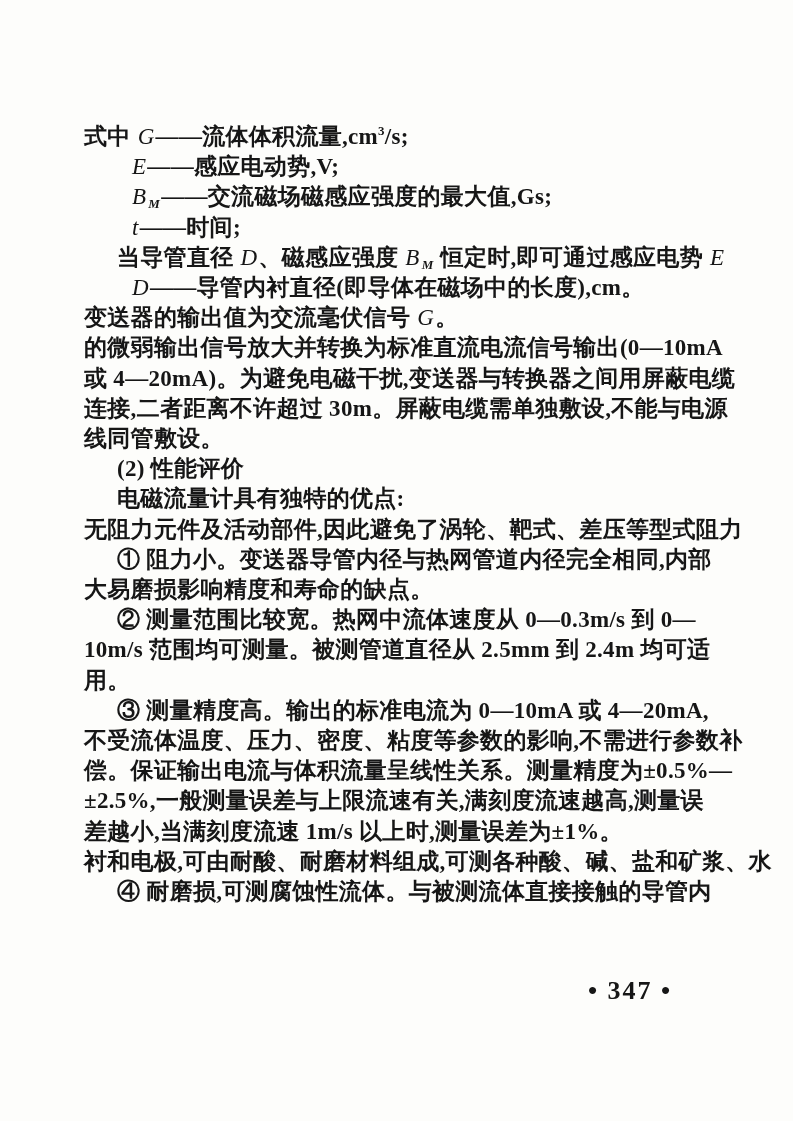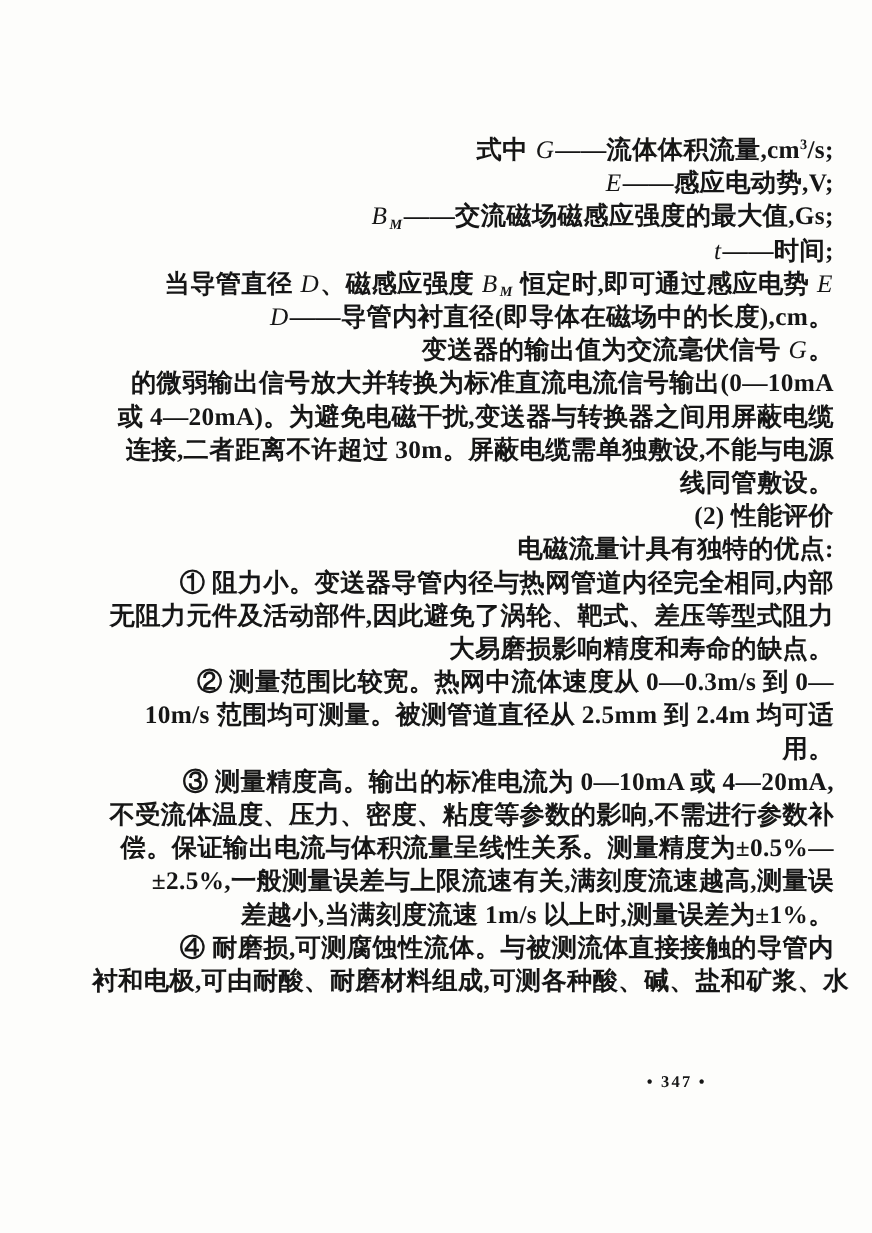--- a/index.html
+++ b/index.html
@@ -18,21 +18,20 @@
     height: 1121px;
     background: #fdfdfb;
     font-family: "Liberation Serif", "DejaVu Serif", serif;
     color: #161616;
   }
   .text-block {
     position: absolute;
     left: 84px;
     top: 122px;
     width: 674px;
-    text-align: right;
   }
   .line {
     font-size: 23px;
     line-height: 30.2px;
     white-space: nowrap;
     font-weight: 600;
     letter-spacing: 0.3px;
   }
   .indent-para { padding-left: 33px; }
   .indent-def  { padding-left: 47px; }
@@ -45,21 +44,21 @@
     font-size: 13px;
     font-weight: 600;
     line-height: 0;
   }
   sup.run { vertical-align: 9px; }
   sub.run { vertical-align: -4px; }
   .footer {
     position: absolute;
     left: 588px;
     top: 976px;
-    font-size: 15px;
+    font-size: 26px;
     font-weight: 600;
     letter-spacing: 2px;
     color: #161616;
   }
 </style>
 </head>
 <body>
 
 <div class="page">
   <div class="text-block">
@@ -69,28 +68,28 @@
       <div class="line indent-def"><span class="var">t</span><span>——时间;</span></div>
       <div class="line indent-para"><span>当导管直径 </span><span class="var">D</span><span>、磁感应强度 </span><span class="var">B</span><sub class="run var">M</sub><span> 恒定时,即可通过感应电势 </span><span class="var">E</span></div>
       <div class="line indent-def"><span class="var">D</span><span>——导管内衬直径(即导体在磁场中的长度),cm。</span></div>
       <div class="line"><span>变送器的输出值为交流毫伏信号 </span><span class="var">G</span><span>。</span></div>
       <div class="line"><span>的微弱输出信号放大并转换为标准直流电流信号输出(0—10mA</span></div>
       <div class="line"><span>或 4—20mA)。为避免电磁干扰,变送器与转换器之间用屏蔽电缆</span></div>
       <div class="line"><span>连接,二者距离不许超过 30m。屏蔽电缆需单独敷设,不能与电源</span></div>
       <div class="line"><span>线同管敷设。</span></div>
       <div class="line indent-para"><span>(2) 性能评价</span></div>
       <div class="line indent-para"><span>电磁流量计具有独特的优点:</span></div>
+      <div class="line"><span>无阻力元件及活动部件,因此避免了涡轮、靶式、差压等型式阻力</span></div>
       <div class="line indent-para"><span>① 阻力小。变送器导管内径与热网管道内径完全相同,内部</span></div>
-      <div class="line"><span>无阻力元件及活动部件,因此避免了涡轮、靶式、差压等型式阻力</span></div>
       <div class="line"><span>大易磨损影响精度和寿命的缺点。</span></div>
       <div class="line indent-para"><span>② 测量范围比较宽。热网中流体速度从 0—0.3m/s 到 0—</span></div>
       <div class="line"><span>10m/s 范围均可测量。被测管道直径从 2.5mm 到 2.4m 均可适</span></div>
       <div class="line"><span>用。</span></div>
       <div class="line indent-para"><span>③ 测量精度高。输出的标准电流为 0—10mA 或 4—20mA,</span></div>
       <div class="line"><span>不受流体温度、压力、密度、粘度等参数的影响,不需进行参数补</span></div>
       <div class="line"><span>偿。保证输出电流与体积流量呈线性关系。测量精度为±0.5%—</span></div>
       <div class="line"><span>±2.5%,一般测量误差与上限流速有关,满刻度流速越高,测量误</span></div>
       <div class="line"><span>差越小,当满刻度流速 1m/s 以上时,测量误差为±1%。</span></div>
+      <div class="line"><span>衬和电极,可由耐酸、耐磨材料组成,可测各种酸、碱、盐和矿浆、水</span></div>
       <div class="line indent-para"><span>④ 耐磨损,可测腐蚀性流体。与被测流体直接接触的导管内</span></div>
-      <div class="line"><span>衬和电极,可由耐酸、耐磨材料组成,可测各种酸、碱、盐和矿浆、水</span></div>
     </div>
   <div class="footer">• 347 •</div>
 </div>
 
 </body></html>

